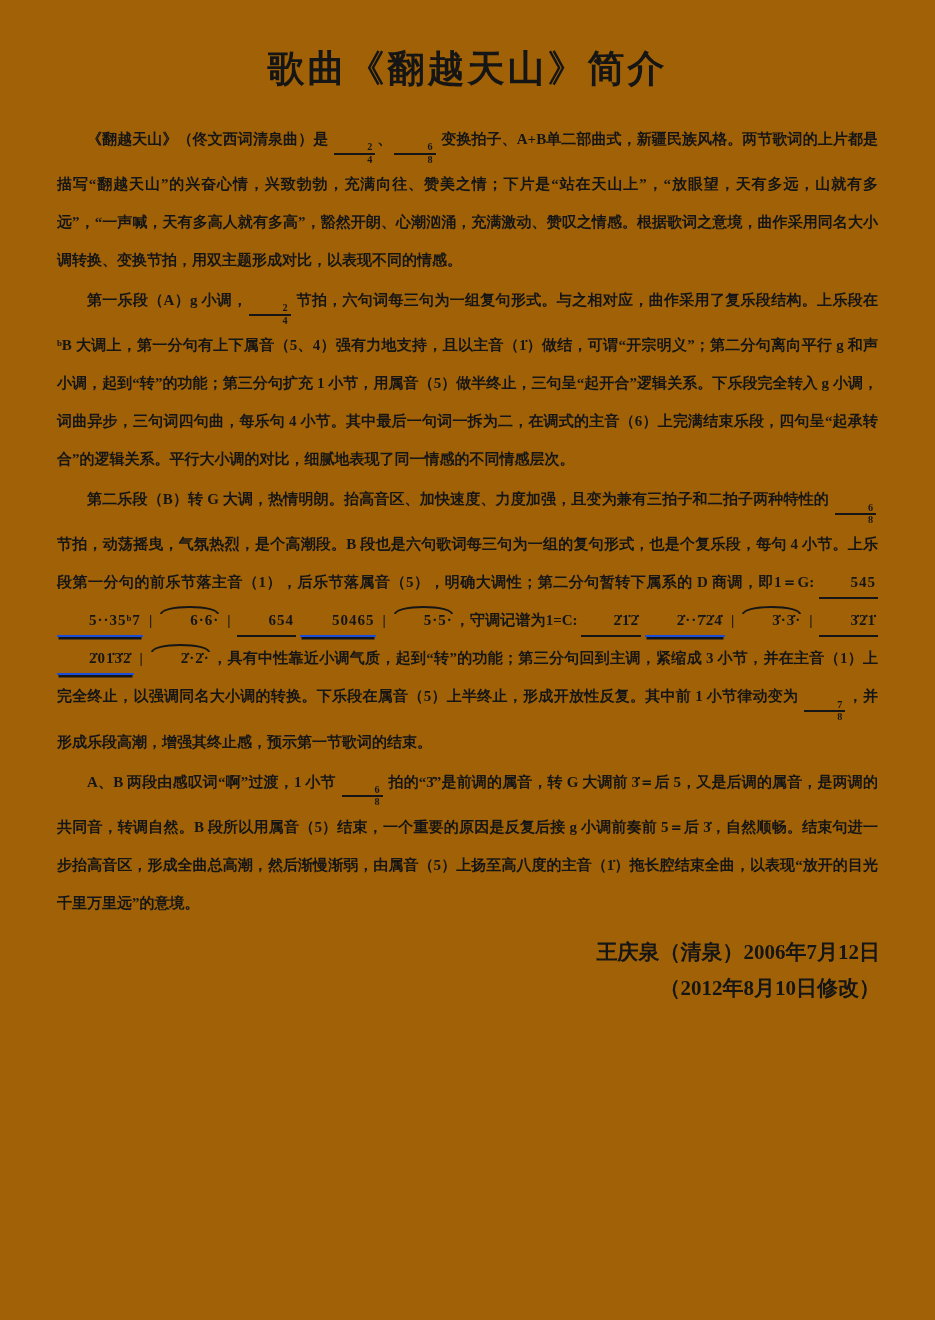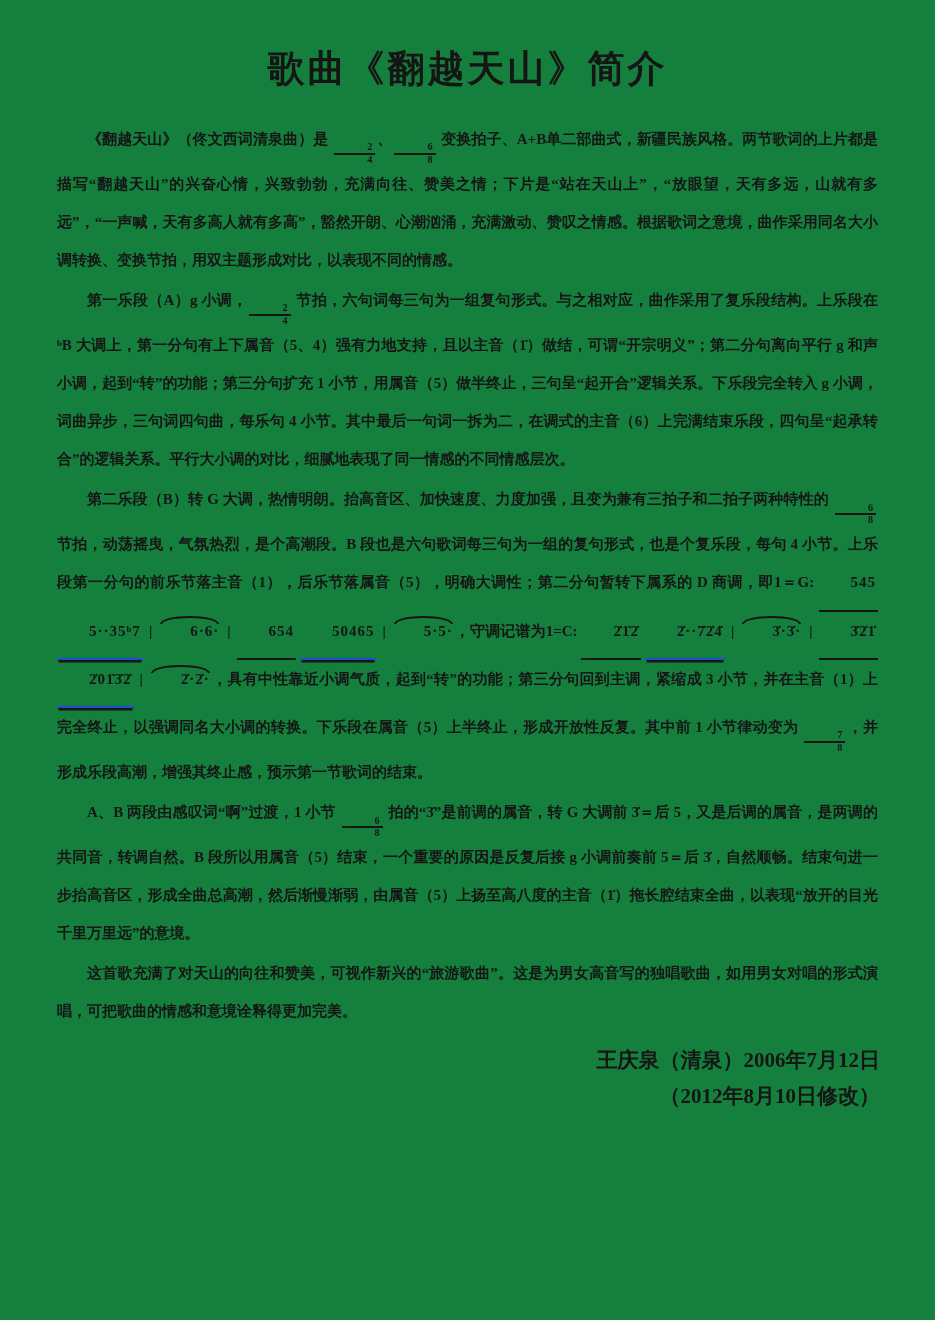--- a/index.html
+++ b/index.html
@@ -1,35 +1,35 @@
 <!DOCTYPE html>
 <html><head>
 <meta charset="utf-8">
 <style>
   html,body{margin:0;padding:0;background:#e8e8e8;}
   .page{
     width:935px;height:1320px;margin:0 auto;position:relative;overflow:hidden;
-    background:#15803d;color:#151515;
+    background:#a16207;color:#151515;
     font-family:"Liberation Serif","DejaVu Serif",serif;font-weight:700;
   }
   .title{
     text-align:center;font-size:37px;letter-spacing:3px;
     margin:44px 0 26px;font-weight:700;
   }
   .content{margin:0 57px;font-size:15px;line-height:38px;text-align:justify;}
   .para{margin:0 0 2px;text-indent:2em;}
   
   .frac{
     display:inline-flex;flex-direction:column;align-items:center;
     vertical-align:-0.62em;line-height:1.02;font-size:0.68em;padding:0 2px;
   }
   .frac .num{border-bottom:2px solid #151515;padding:0 3px;}
   .frac .den{padding:0 3px;}
   
-  .note{display:inline-block;line-height:1.15;letter-spacing:1px;position:relative;padding:0 2px 18px;white-space:nowrap;}
+  .note{display:inline-block;line-height:1.15;letter-spacing:1px;position:relative;padding:0 2px 5px;white-space:nowrap;}
   .u1{border-bottom:2px solid #151515;}
   .u2{border-bottom:2px solid #1d4ed8;box-shadow:0 4px 0 -1.5px #151515;}
   .arc::before{
     content:"";position:absolute;left:2px;right:2px;top:-0.42em;height:0.4em;
     border:2px solid #151515;border-bottom:none;
     border-radius:50% 50% 0 0 / 100% 100% 0 0;
   }
   .bar{padding:0 6px;font-weight:700;}
   .signature{text-align:right;font-size:21px;line-height:36px;margin:12px 55px 0 0;}
 </style>
@@ -57,21 +57,20 @@
             <span class="num">6</span>
             <span class="den">8</span>
           </span> 节拍，动荡摇曳，气氛热烈，是个高潮段。B 段也是六句歌词每三句为一组的复句形式，也是个复乐段，每句 4 小节。上乐段第一分句的前乐节落主音（1），后乐节落属音（5），明确大调性；第二分句暂转下属系的 D 商调，即1＝G: <span class="note u1">545</span> <span class="note u2">5··35ᵇ7</span><span class="bar">|</span><span class="note arc">6·6·</span><span class="bar">|</span><span class="note u1">654</span> <span class="note u2">50465</span><span class="bar">|</span><span class="note arc">5·5·</span>，守调记谱为1=C: <span class="note u1">2̇1̇2̇</span> <span class="note u2">2̇··7̇2̇4̇</span><span class="bar">|</span><span class="note arc">3̇·3̇·</span><span class="bar">|</span><span class="note u1">3̇2̇1̇</span> <span class="note u2">2̇01̇3̇2̇</span><span class="bar">|</span><span class="note arc">2̇·2̇·</span>，具有中性靠近小调气质，起到“转”的功能；第三分句回到主调，紧缩成 3 小节，并在主音（1）上完全终止，以强调同名大小调的转换。下乐段在属音（5）上半终止，形成开放性反复。其中前 1 小节律动变为 <span class="frac">
             <span class="num">7</span>
             <span class="den">8</span>
           </span>，并形成乐段高潮，增强其终止感，预示第一节歌词的结束。</p>
         <p class="para">A、B 两段由感叹词“啊”过渡，1 小节 <span class="frac">
             <span class="num">6</span>
             <span class="den">8</span>
           </span> 拍的“3̇”是前调的属音，转 G 大调前 3̇＝后 5，又是后调的属音，是两调的共同音，转调自然。B 段所以用属音（5）结束，一个重要的原因是反复后接 g 小调前奏前 5＝后 3̇，自然顺畅。结束句进一步抬高音区，形成全曲总高潮，然后渐慢渐弱，由属音（5）上扬至高八度的主音（1̇）拖长腔结束全曲，以表现“放开的目光千里万里远”的意境。</p>
-        <p class="para">这首歌充满了对天山的向往和赞美，可视作新兴的“旅游歌曲”。这是为男女高音写的独唱歌曲，如用男女对唱的形式演唱，可把歌曲的情感和意境诠释得更加完美。</p>
       </div>
   </div>
 
   <div class="signature">
     <div>王庆泉（清泉）2006年7月12日</div>
     <div>（2012年8月10日修改）</div>
   </div>
 
 </div>
 

